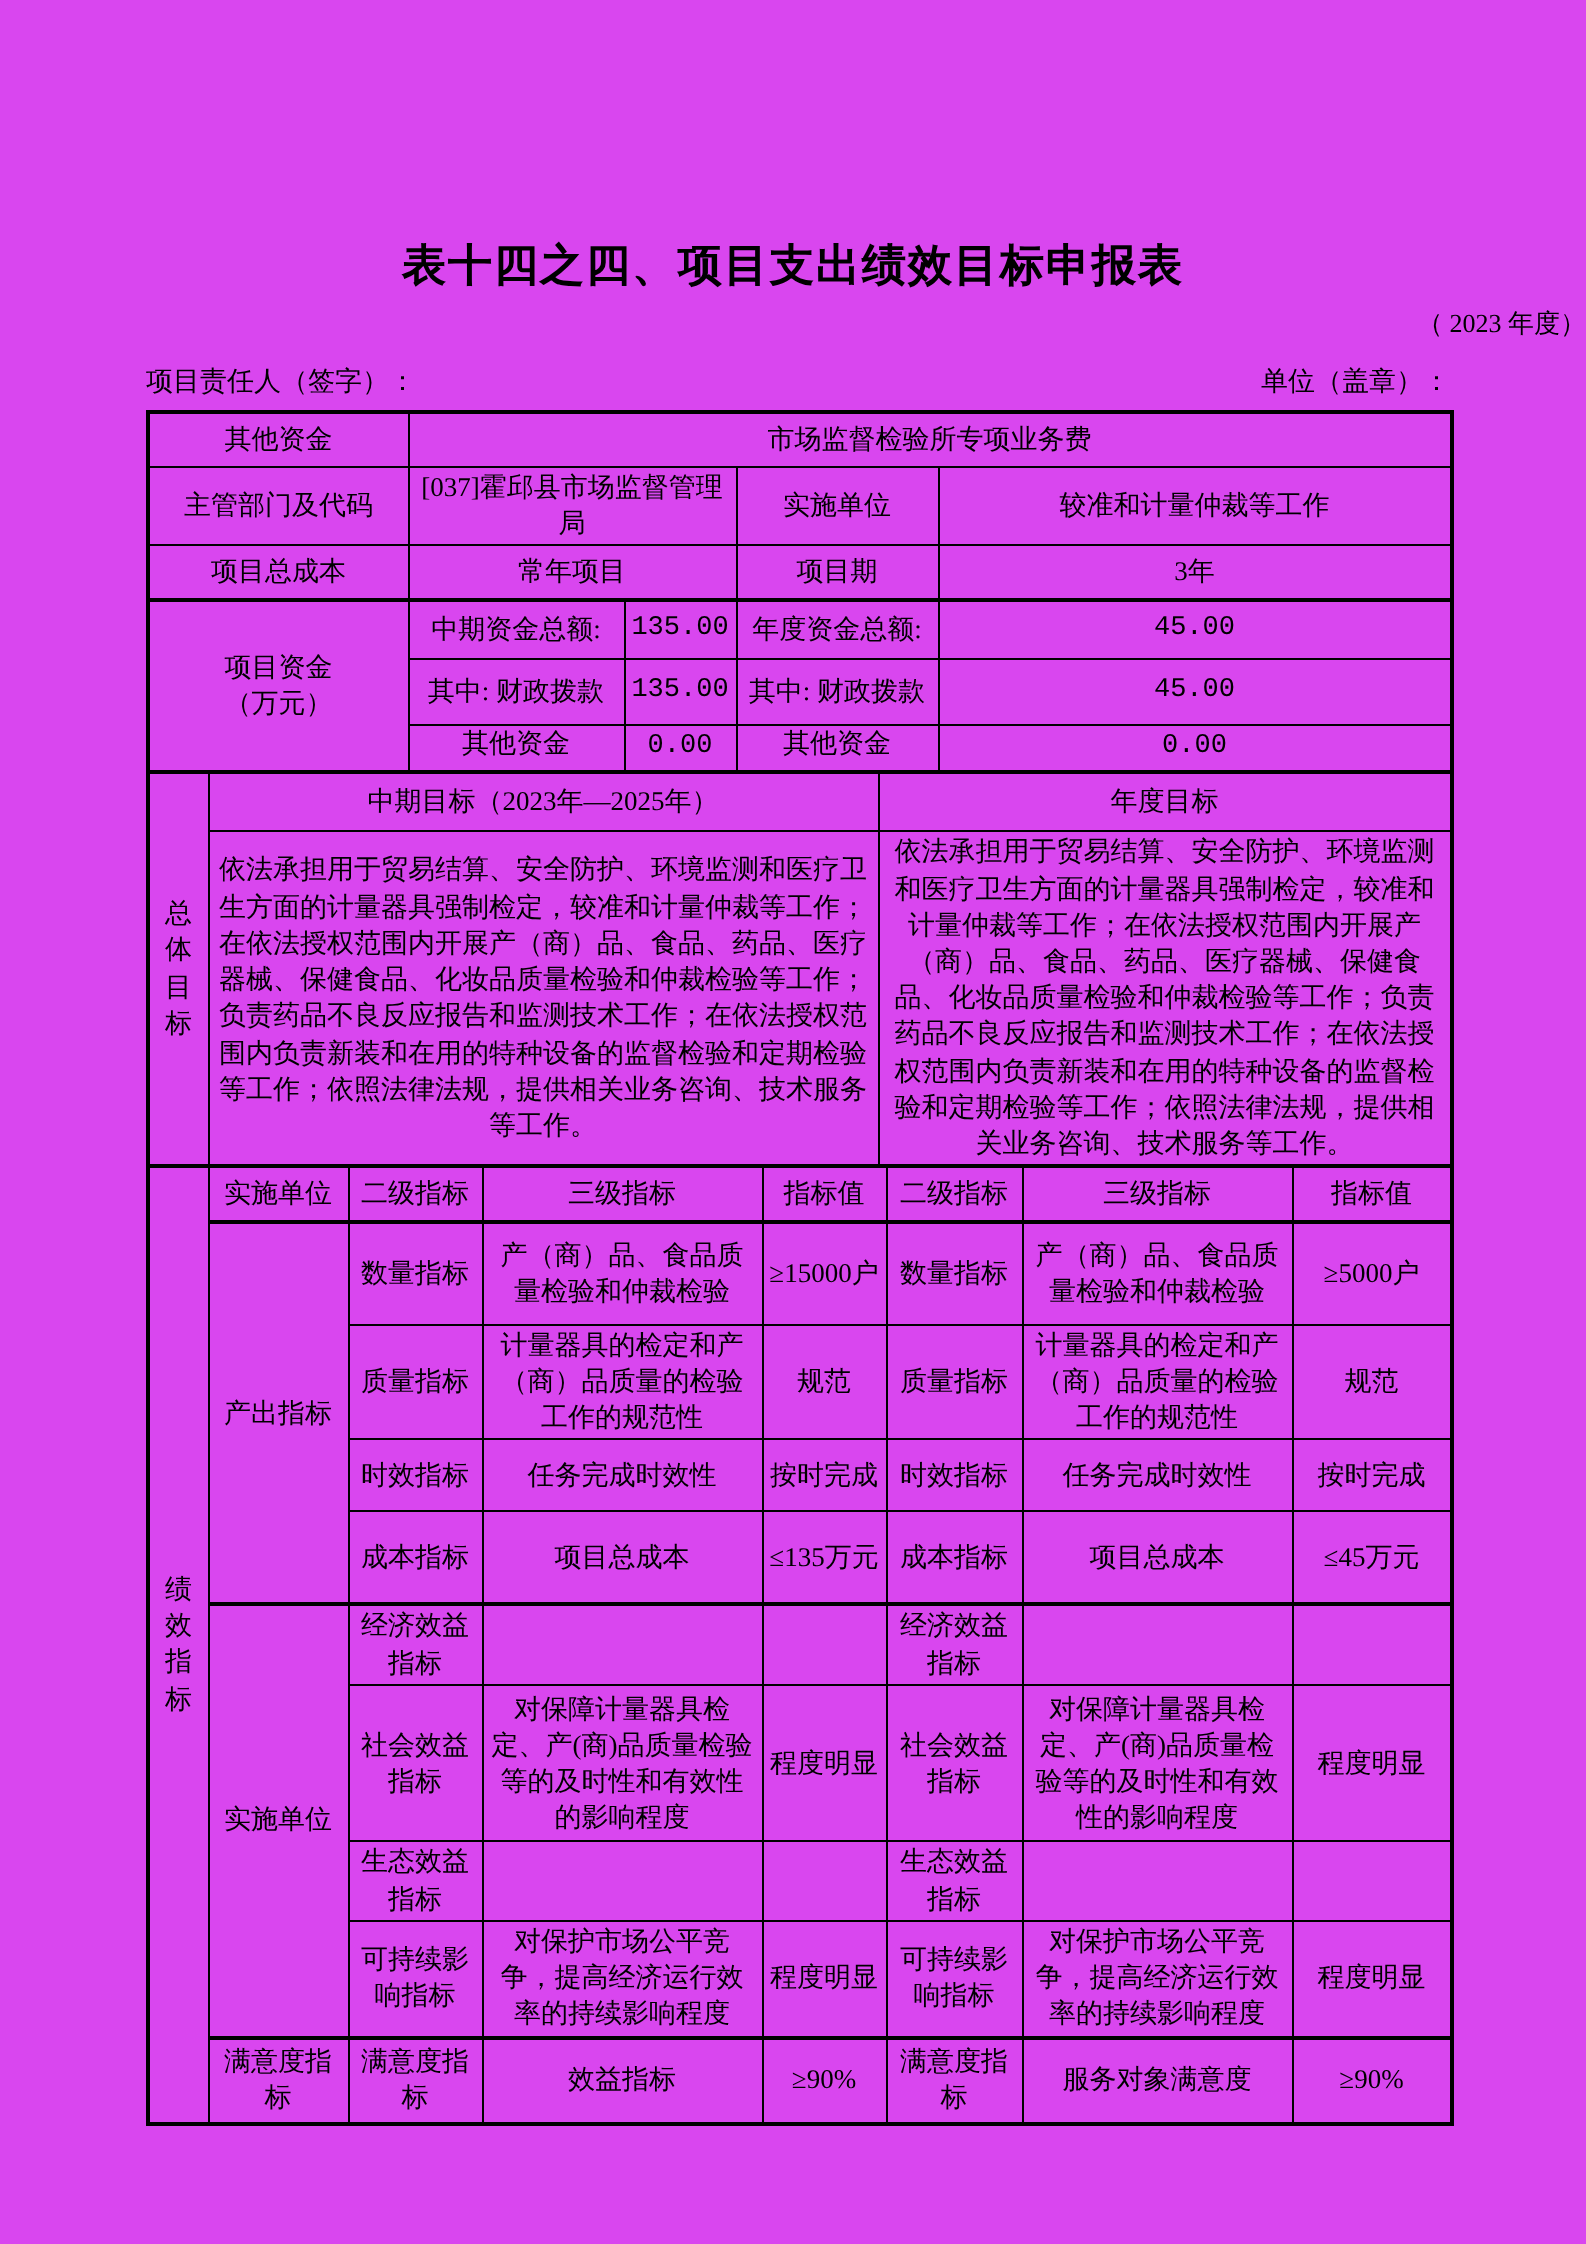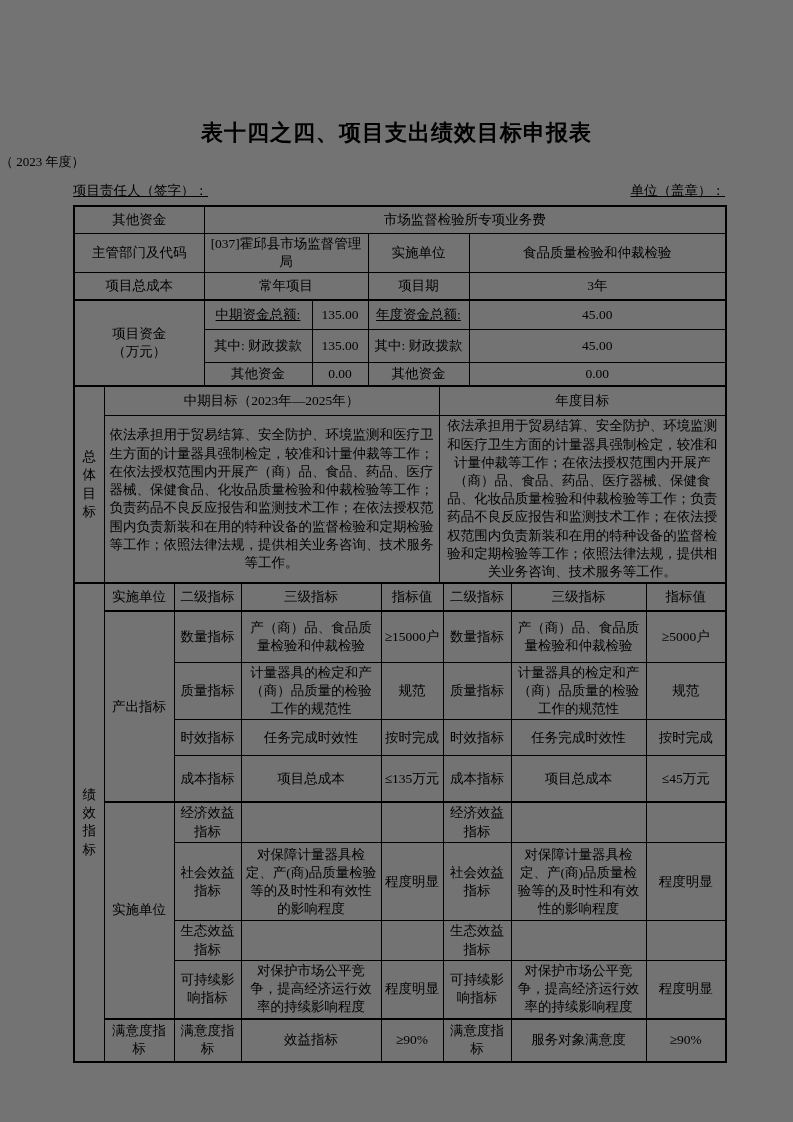--- a/index.html
+++ b/index.html
@@ -1,30 +1,30 @@
 <!DOCTYPE html>
 <html><head>
 <meta charset="utf-8">
 <style>
   html,body{margin:0;padding:0;background:#fff;}
-  .page{position:relative;width:793px;height:1122px;background:#737373;overflow:hidden;
+  .page{position:relative;width:793px;height:1122px;background:#d946ef;overflow:hidden;
         font-family:"Liberation Serif","DejaVu Serif",serif;color:#000;box-sizing:border-box;
         padding-top:120px;}
   .title{margin:0;text-align:center;font-size:22px;font-weight:bold;letter-spacing:1px;line-height:1.2;}
-  .subtitle{text-align:left;font-size:13px;margin-top:7px;}
-  .content{width:652px;margin-left:73px;text-decoration:underline;}
+  .subtitle{text-align:right;font-size:13px;margin-top:7px;margin-left:28px;}
+  .content{width:652px;margin-left:73px;}
   .signrow{display:flex;justify-content:space-between;font-size:13.5px;margin:11px 0 5px 0;}
   table.t{border-collapse:collapse;table-layout:fixed;width:652px;margin-left:73px;
           border:2px solid #000;}
   table.t + table.t{margin-top:-2px;}
   table.t td{border:1px solid #000;text-align:center;vertical-align:middle;
              font-size:13.5px;line-height:1.35;padding:1px 3px;word-break:break-all;}
   tr.thick td{border-top-width:2px;}
-  td.left{text-align:left;padding-left:6px;text-decoration:underline;}
-  td.right{text-align:right;padding-right:6px;}
+  td.left{text-align:left;padding-left:6px;}
+  td.right{text-align:right;padding-right:6px;font-family:Liberation Mono, monospace;}
   td.vbottom{vertical-align:bottom;}
   td.pre{white-space:pre-line;}
   td.vlabel{padding:2px 6px;line-height:1.75;font-size:14px;margin-top:35px;}
   td.goal{text-align:justify;vertical-align:top;font-size:13px;line-height:1.42;padding:5px 7px;}
 </style>
 </head>
 <body>
 
 <div class="page">
 
@@ -48,21 +48,21 @@
     </colgroup>
     <tbody>
     <tr style="height:27px">
       <td>其他资金</td>
       <td colspan="4">市场监督检验所专项业务费</td>
     </tr>
     <tr style="height:27px">
       <td>主管部门及代码</td>
       <td colspan="2">[037]霍邱县市场监督管理局</td>
       <td>实施单位</td>
-      <td>食品质量检验和仲裁检验</td>
+      <td>较准和计量仲裁等工作</td>
     </tr>
     <tr style="height:27px">
       <td>项目总成本</td>
       <td colspan="2">常年项目</td>
       <td>项目期</td>
       <td>3年</td>
     </tr>
     <tr class="thick" style="height:30px">
       <td rowspan="3" class="pre">项目资金
 （万元）</td>

